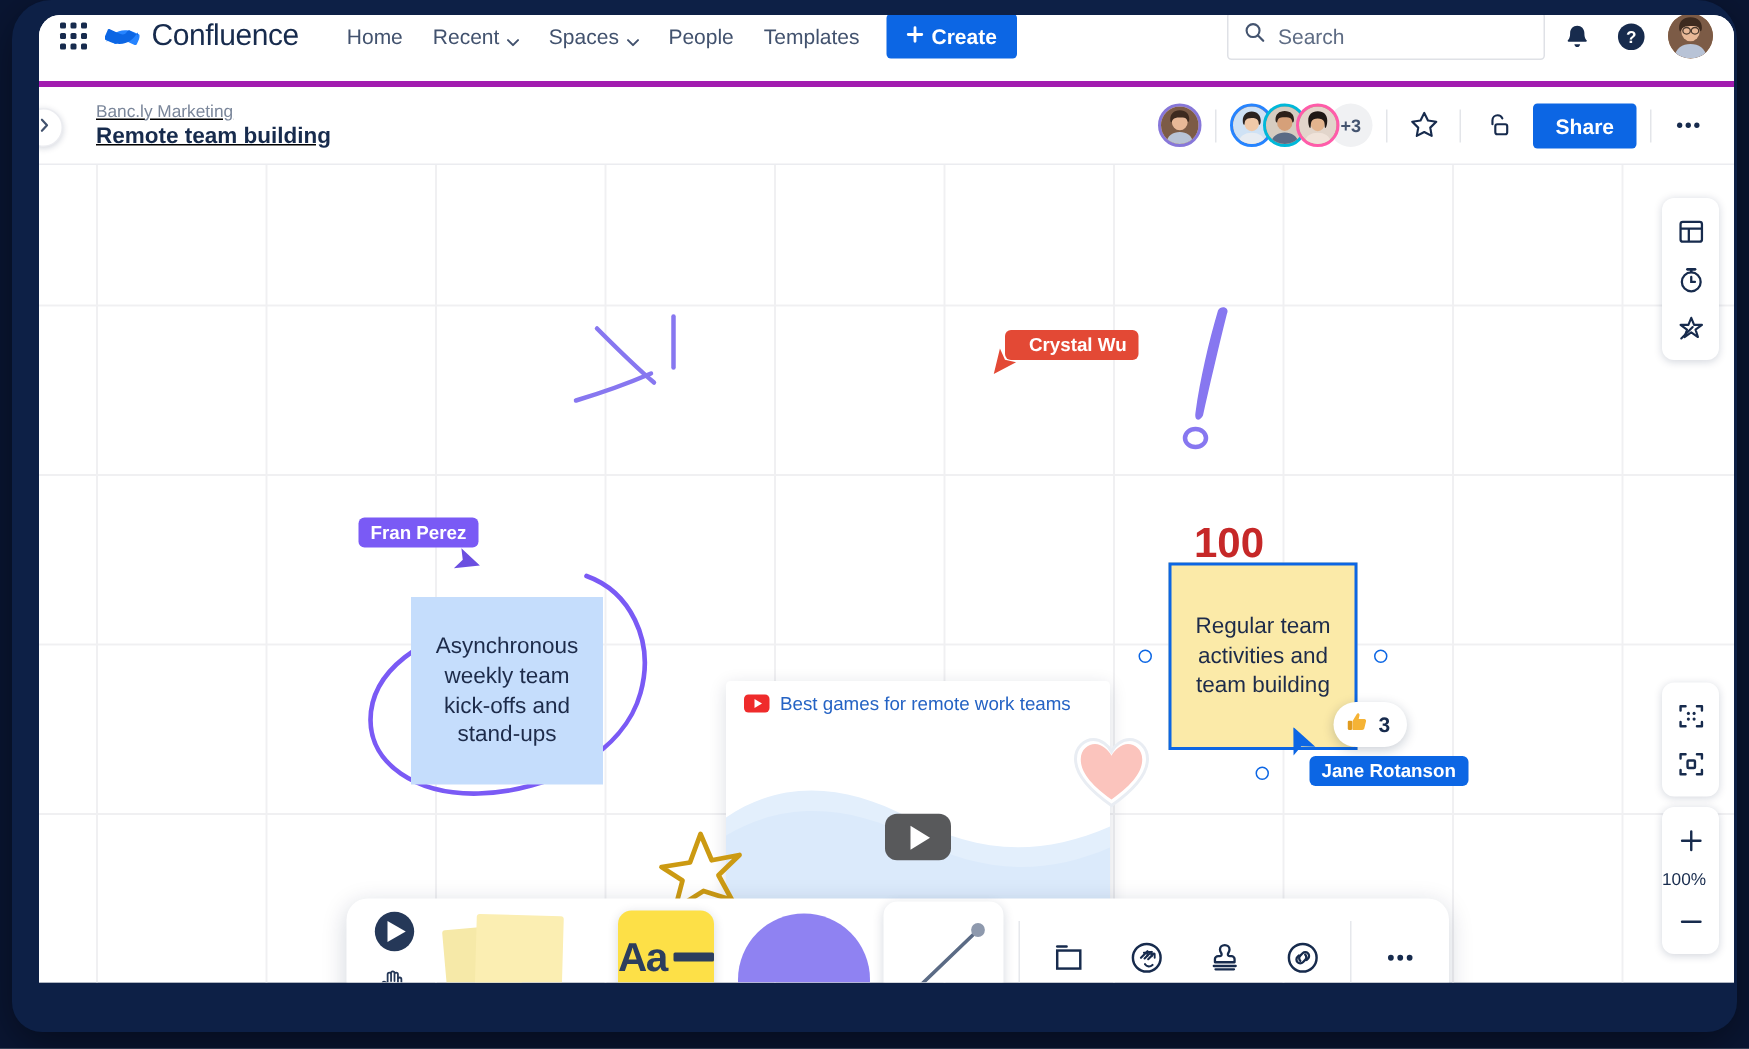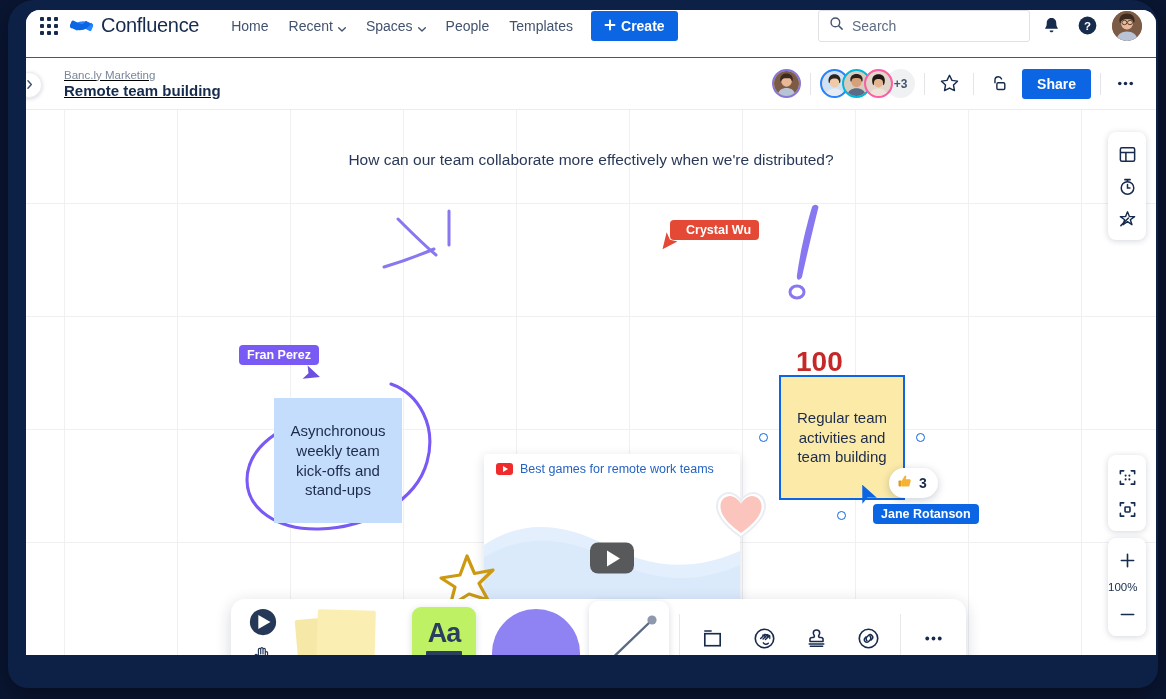--- a/index.html
+++ b/index.html
@@ -31,21 +31,21 @@
     background: #ffffff;
     border-radius: 14px 14px 0 0;
     overflow: hidden;
   }
 
   
   .topnav {
     position: relative;
     height: 48px;
     background: #ffffff;
-    border-bottom: 1px solid #a21caf;
+    border-bottom: 4px solid #a21caf;
     display: flex; align-items: center;
     padding: 0 14px 16px 10px;
   }
   .appswitcher {
     width: 26px; height: 26px;
     display: grid;
     grid-template-columns: repeat(3, 4px);
     grid-template-rows: repeat(3, 4px);
     gap: 3px;
     justify-content: center; align-content: center;
@@ -235,23 +235,23 @@
     width: 735px; height: 78px;
     background: #fff; border-radius: 14px;
     box-shadow: 0 4px 16px rgba(9,30,66,.18);
     display: flex; align-items: center; padding: 0 6px;
     z-index: 15;
   }
   .tb-item { position: relative; height: 78px; display:flex; align-items:center; justify-content:center; cursor: pointer; }
   .tb-div { width: 1px; height: 48px; background: #e6e8ec; margin: 0 6px; }
   .tb-icon { width: 52px; height: 52px; display:flex; align-items:center; justify-content:center; border-radius: 8px; cursor:pointer;}
   .texttool {
-    width: 64px; height: 62px; background:#bef264; border-radius: 9px;
+    width: 64px; height: 62px; background:#fde047; border-radius: 9px;
     box-shadow: 0 2px 7px rgba(9,30,66,.16);
-    display:flex; flex-direction:column; align-items:center; justify-content:center; gap:4px;
+    display:flex; flex-direction:row; align-items:center; justify-content:center; gap:4px;
     cursor: pointer;
   }
   .texttool .aa { font-size: 27px; font-weight: 700; color: #2c3e5d; line-height: 1; letter-spacing:-1px;}
   .texttool .underline { width: 36px; height: 6px; background: #2c3e5d; border-radius:1px;}
   .linetool {
     width: 80px; height: 74px; background:#fff; border-radius: 9px;
     box-shadow: 0 2px 7px rgba(9,30,66,.16); position: relative; cursor:pointer;
     overflow: hidden;
   }
 </style>
@@ -436,21 +436,20 @@
        <path d="M22 14 C36 28, 48 40, 60 50" stroke="#8777f0" stroke-width="3" fill="none" stroke-linecap="round"></path>
        <path d="M73 6 C73 20, 73 30, 73 40" stroke="#8777f0" stroke-width="3" fill="none" stroke-linecap="round"></path>
      </svg>
 
      <svg class="scribble" style="left:760px; top:93px;" width="70" height="100">
        <path d="M32 6 C26 30, 20 56, 16 74 C14 78, 10 78, 11 72 C14 50, 20 24, 26 4 C28 0, 34 2, 32 6 Z" fill="#8777f0"></path>
        <ellipse cx="11" cy="89" rx="7" ry="6" fill="none" stroke="#8777f0" stroke-width="3"></ellipse>
      </svg>
 
      <div class="title-wrap">
-       <div class="board-sub">How can our team collaborate more effectively when we're distributed?</div>
      </div>
 
      <svg class="scribble" style="left:632px; top:120px;" width="22" height="22">
        <path d="M3 2 L19 9 L11 11 L8 18 Z" fill="#e34935" transform="rotate(-100 11 10)"></path>
      </svg>
      <div class="cursor-label cl-orange" style="left:644px; top:110px;">Crystal Wu</div>
 
      <div class="cursor-label cl-purple" style="left:213px; top:235px;">Fran Perez</div>
      <svg class="scribble" style="left:272px; top:254px;" width="22" height="22">
        <path d="M3 2 L19 9 L11 11 L8 18 Z" fill="#6b4fe0" transform="rotate(150 11 10)"></path>

